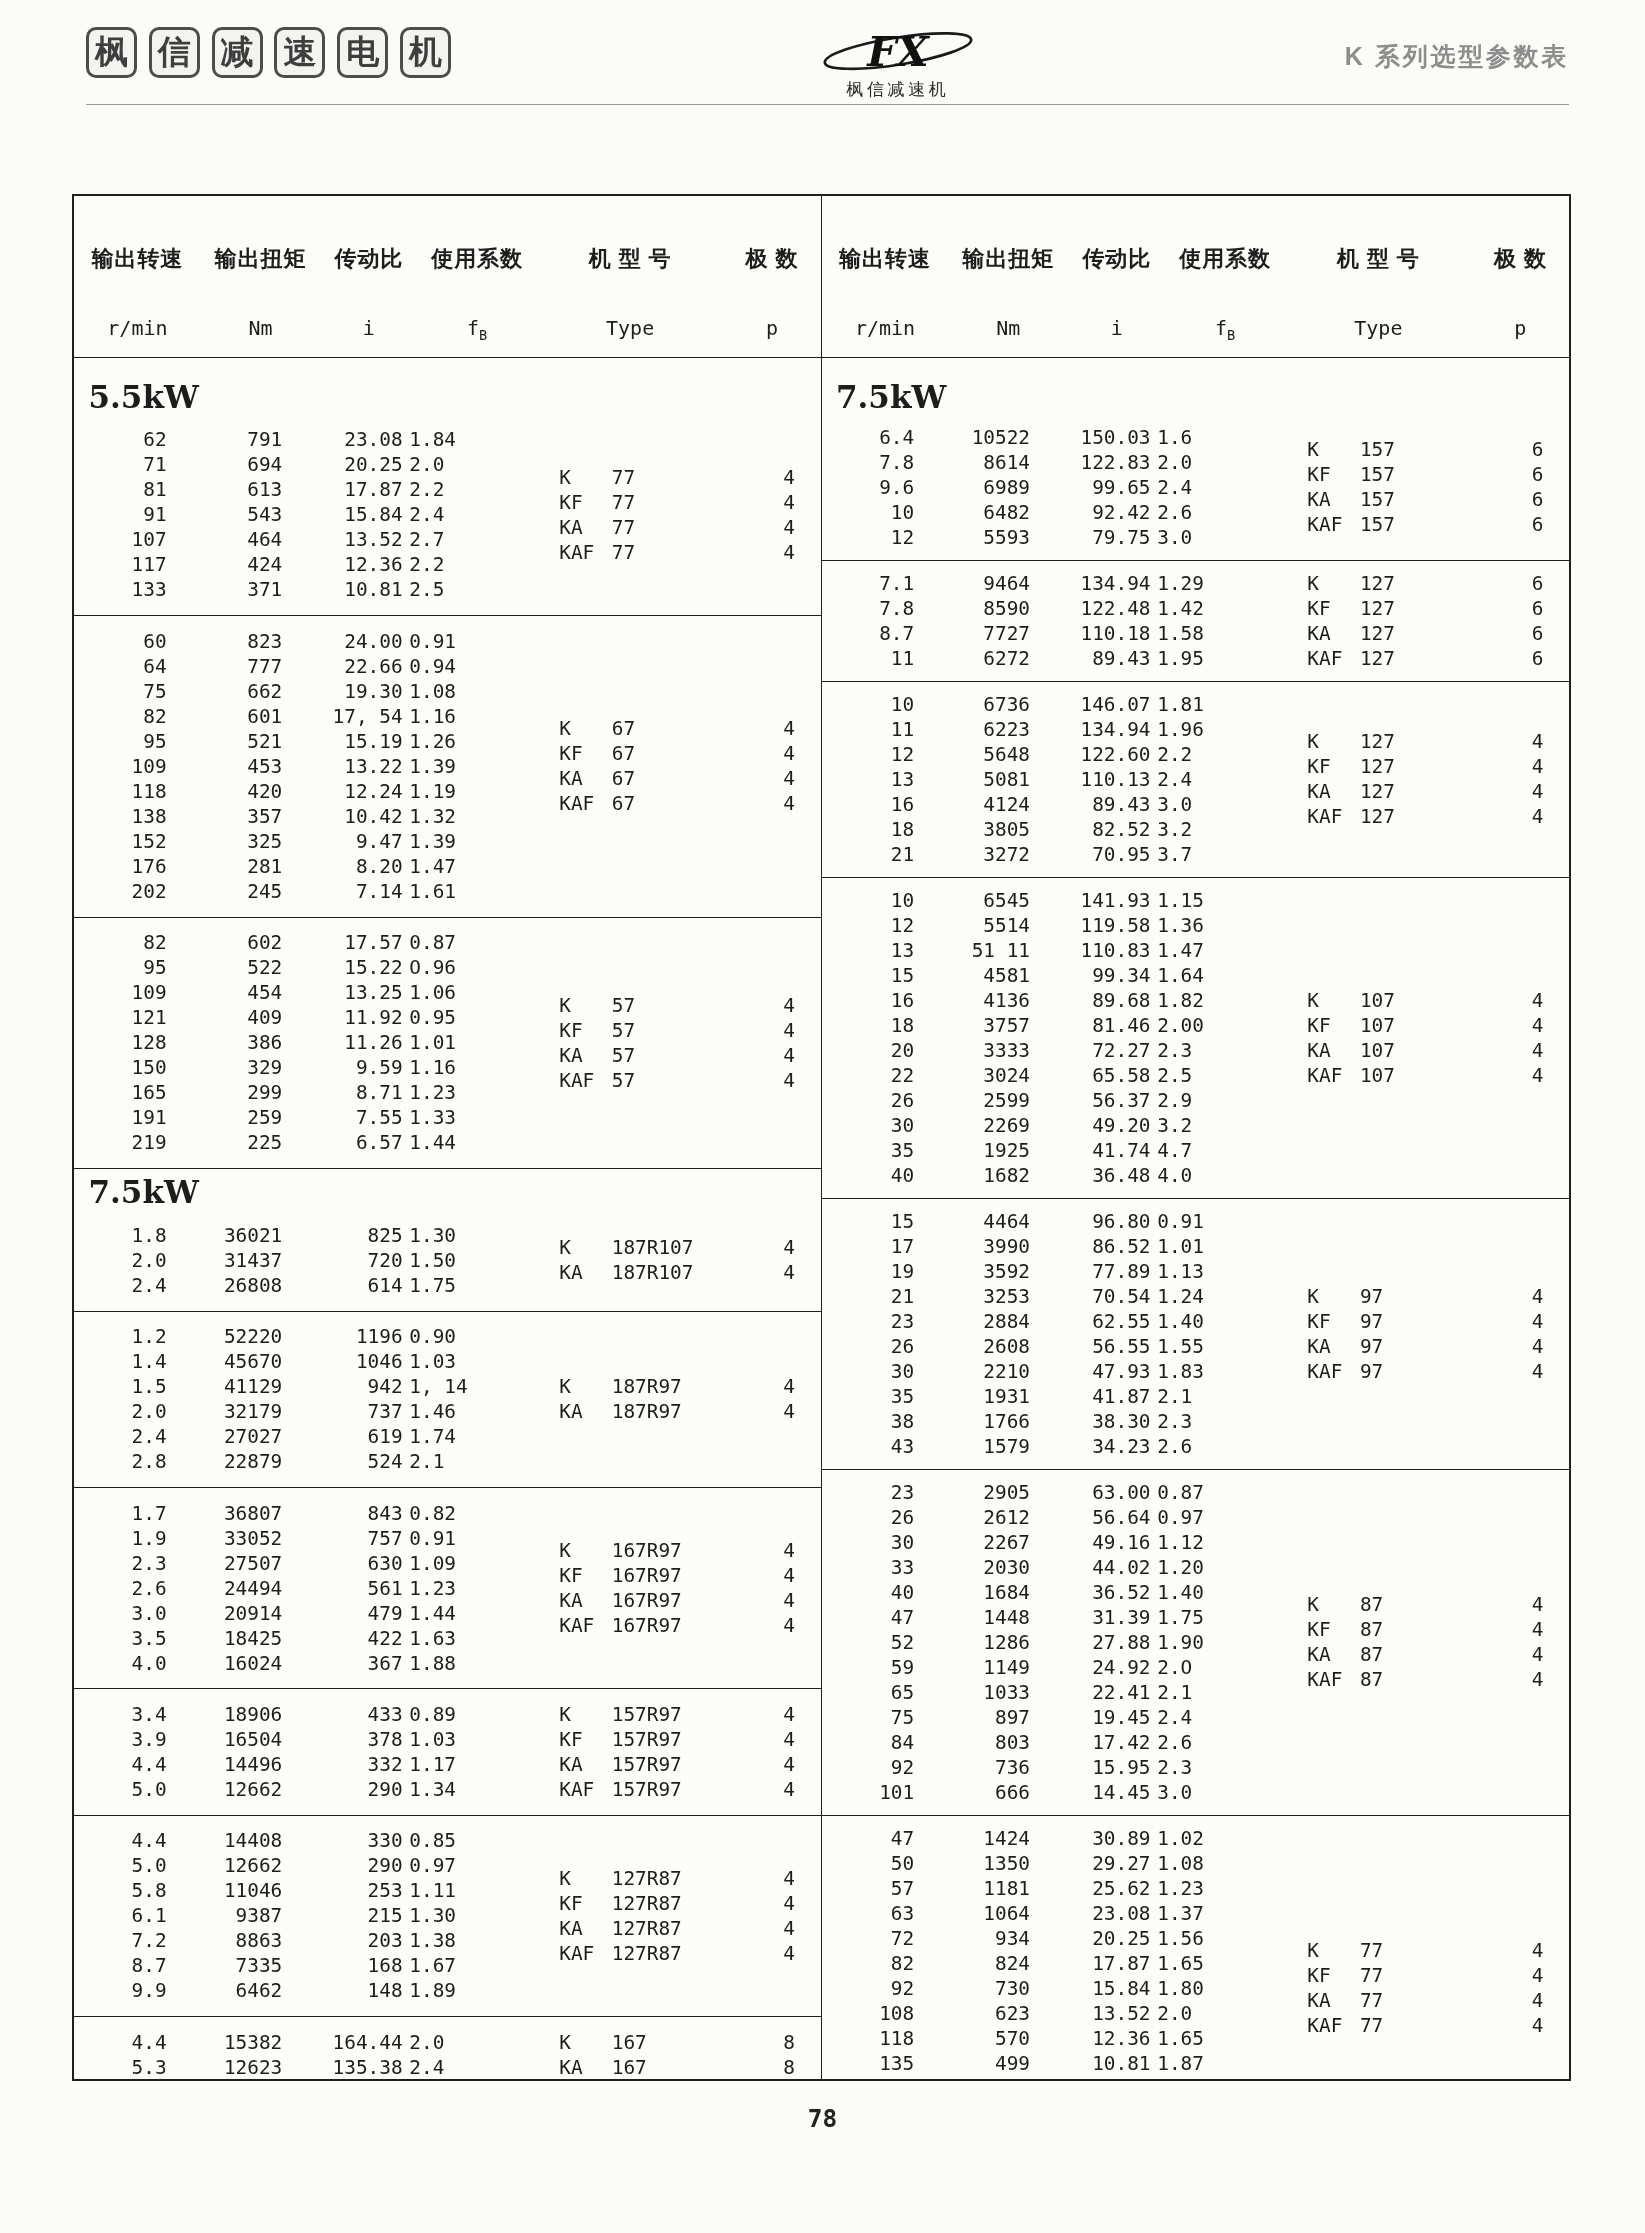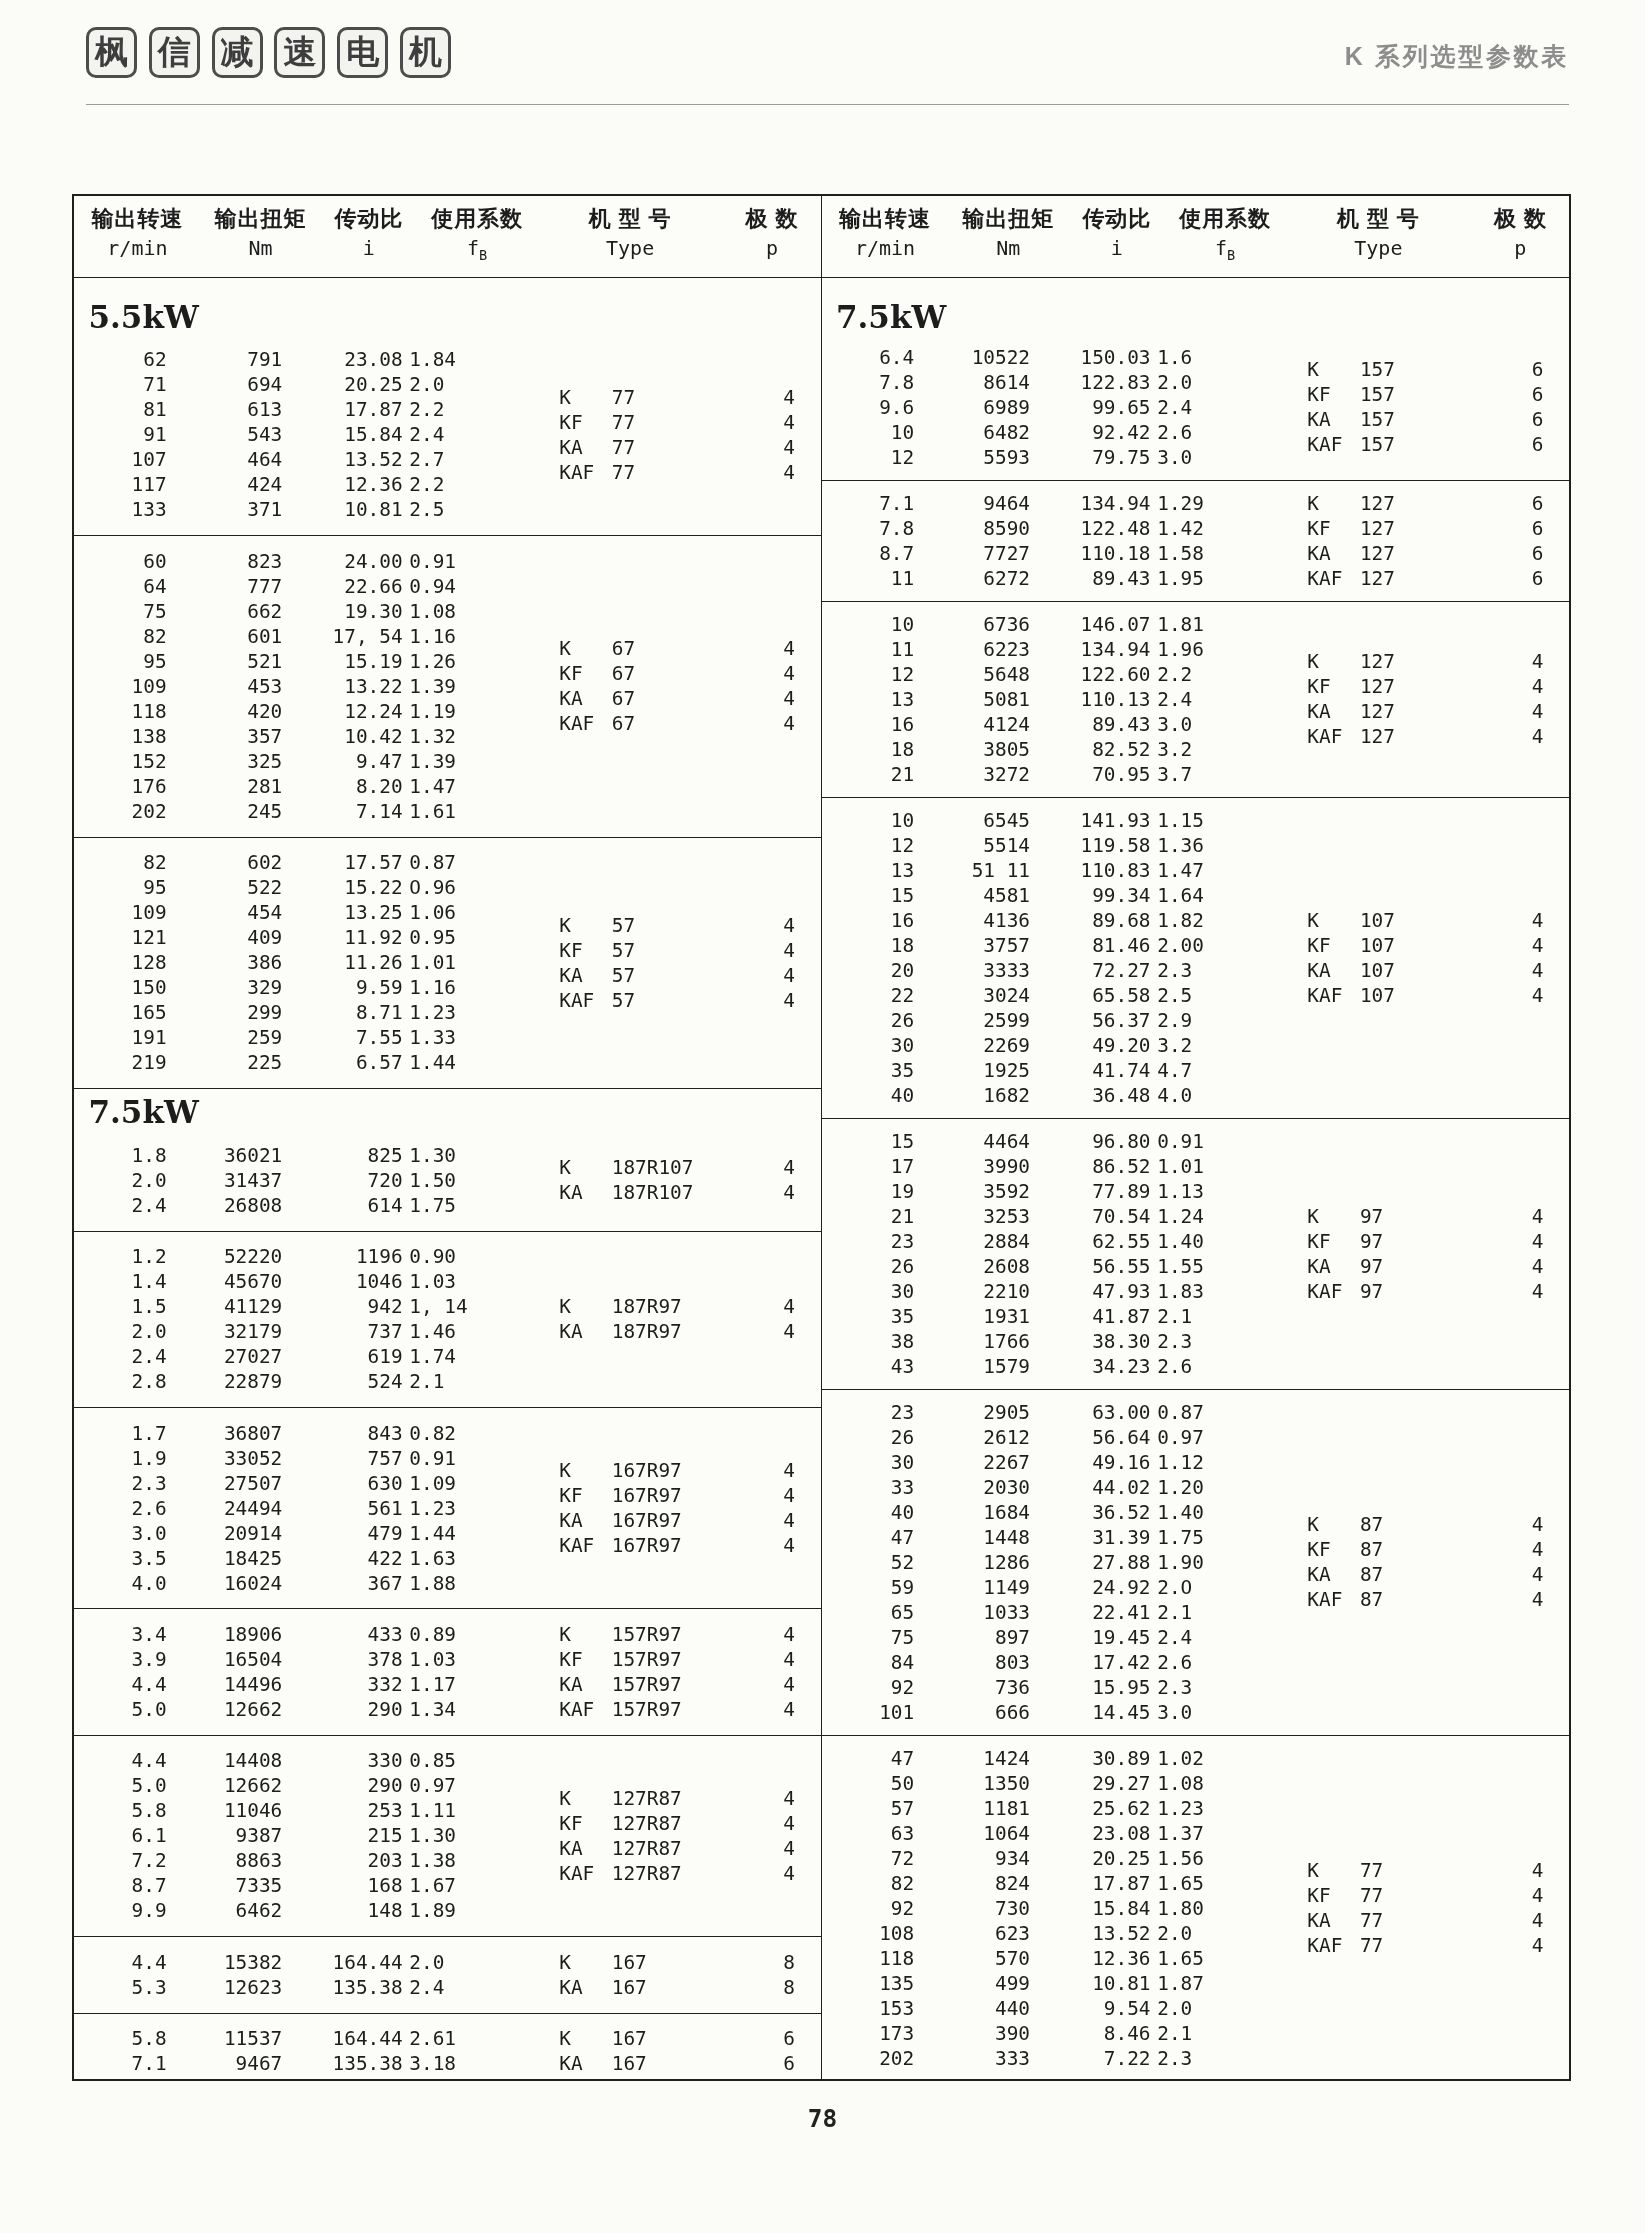--- a/index.html
+++ b/index.html
@@ -38,21 +38,21 @@
 
   
   .sheet-table {
     position:absolute; top:194px; left:72px; right:74px; bottom:152px;
     border:2.7px solid #1f1f1f; display:flex; background:#fcfcf9;
   }
   .half { width:50%; display:flex; flex-direction:column; overflow:hidden; }
   .half.left { border-right:1.8px solid #1f1f1f; }
 
   .col-header { border-bottom:1.8px solid #1f1f1f; padding:6.3px 0 8.1px; }
-  .hrow { display:grid; grid-template-columns:17% 16% 13% 16% 25% 13%; }
+  .hrow { display:grid; grid-template-columns:17% 16% 13% 16% 25% 13%;margin-top:40px; }
   .hrow .hcell { text-align:center; }
   .hrow.cn .hcell {
     font-family:"Liberation Sans",sans-serif; font-weight:bold;
     font-size:22px; line-height:33px; letter-spacing:0.9px;
   }
   .hrow.unit .hcell { font-size:20px; line-height:27px;text-align:center; }
   sub { font-size:68%; }
 
   .half-body { display:flex; flex-direction:column; flex:1; overflow:hidden;margin-top:15px; }
 
@@ -92,20 +92,27 @@
 <div class="topbar">
   <div class="brand" id="brand">
       <div class="char">枫</div>
       <div class="char">信</div>
       <div class="char">减</div>
       <div class="char">速</div>
       <div class="char">电</div>
       <div class="char">机</div>
     </div>
 
+  <div class="logo">
+    <svg width="190" height="56" viewBox="0 0 210 62">
+      <ellipse cx="105" cy="30" rx="82" ry="15" fill="none" stroke="#1a1a1a" stroke-width="3" transform="rotate(-9 105 30)"></ellipse>
+      <text x="105" y="46" text-anchor="middle" font-size="46" font-style="italic" font-weight="bold" font-family="DejaVu Serif, Liberation Serif, serif" fill="#111">FX</text>
+    </svg>
+    <div class="sub">枫信减速机</div>
+  </div>
 
   <div class="doc-title">K 系列选型参数表</div>
 </div>
 
 <div class="sheet-table">
   <div class="half left">
     <div class="col-header">
         <div class="hrow cn">
           <span class="hcell">输出转速</span>
           <span class="hcell">输出扭矩</span>

